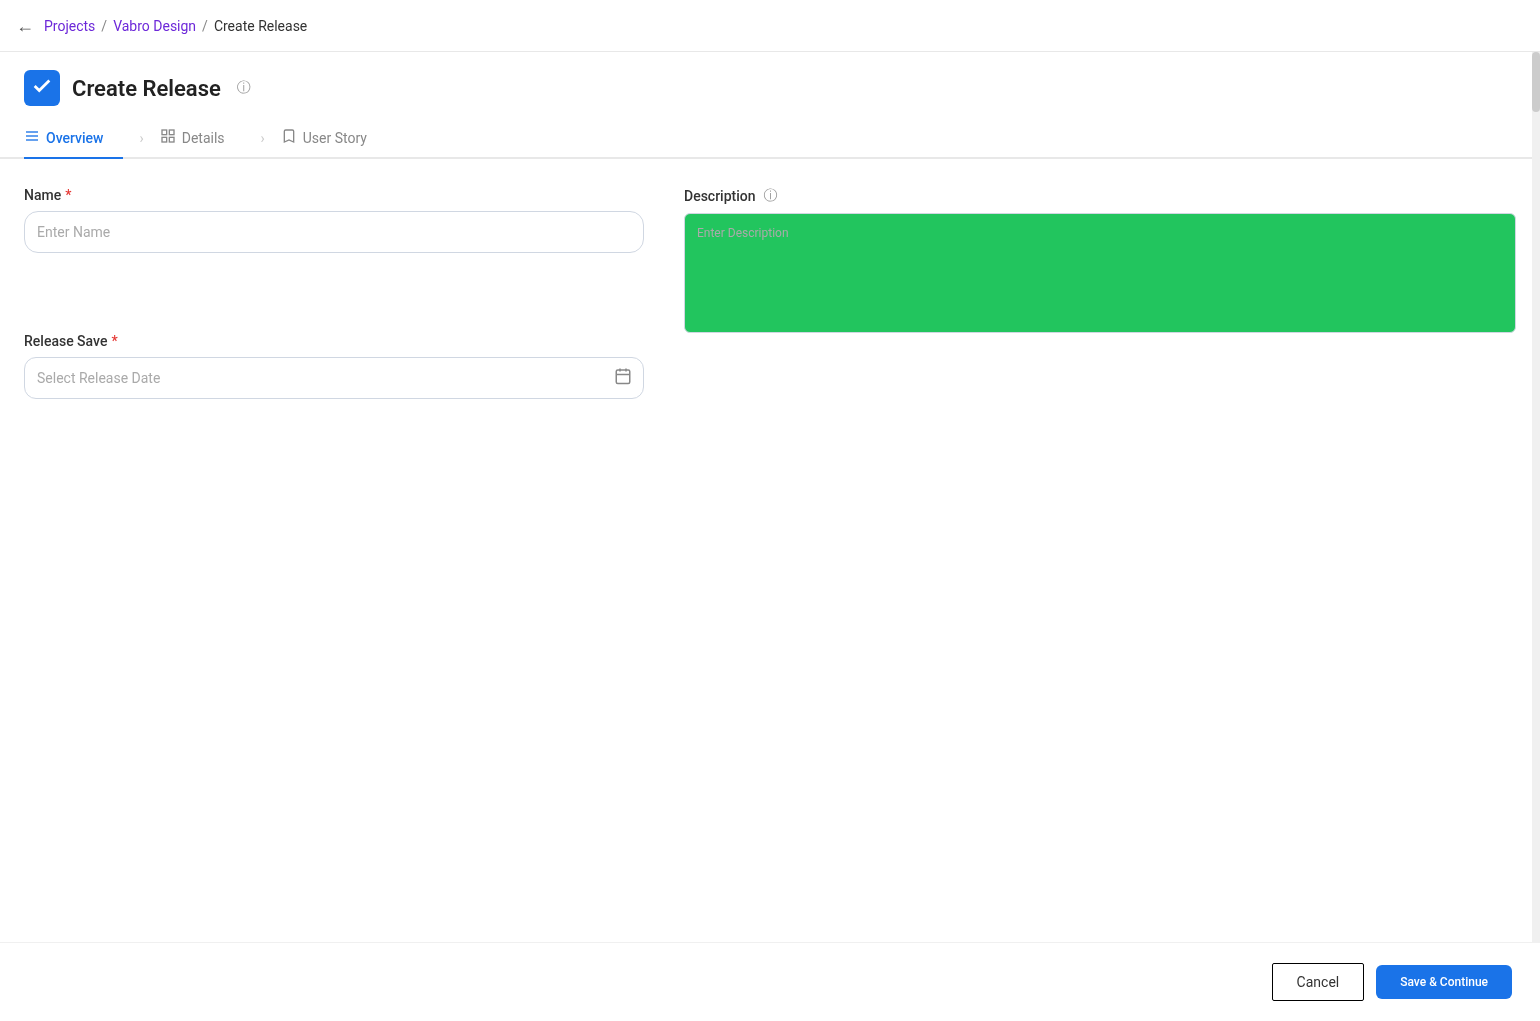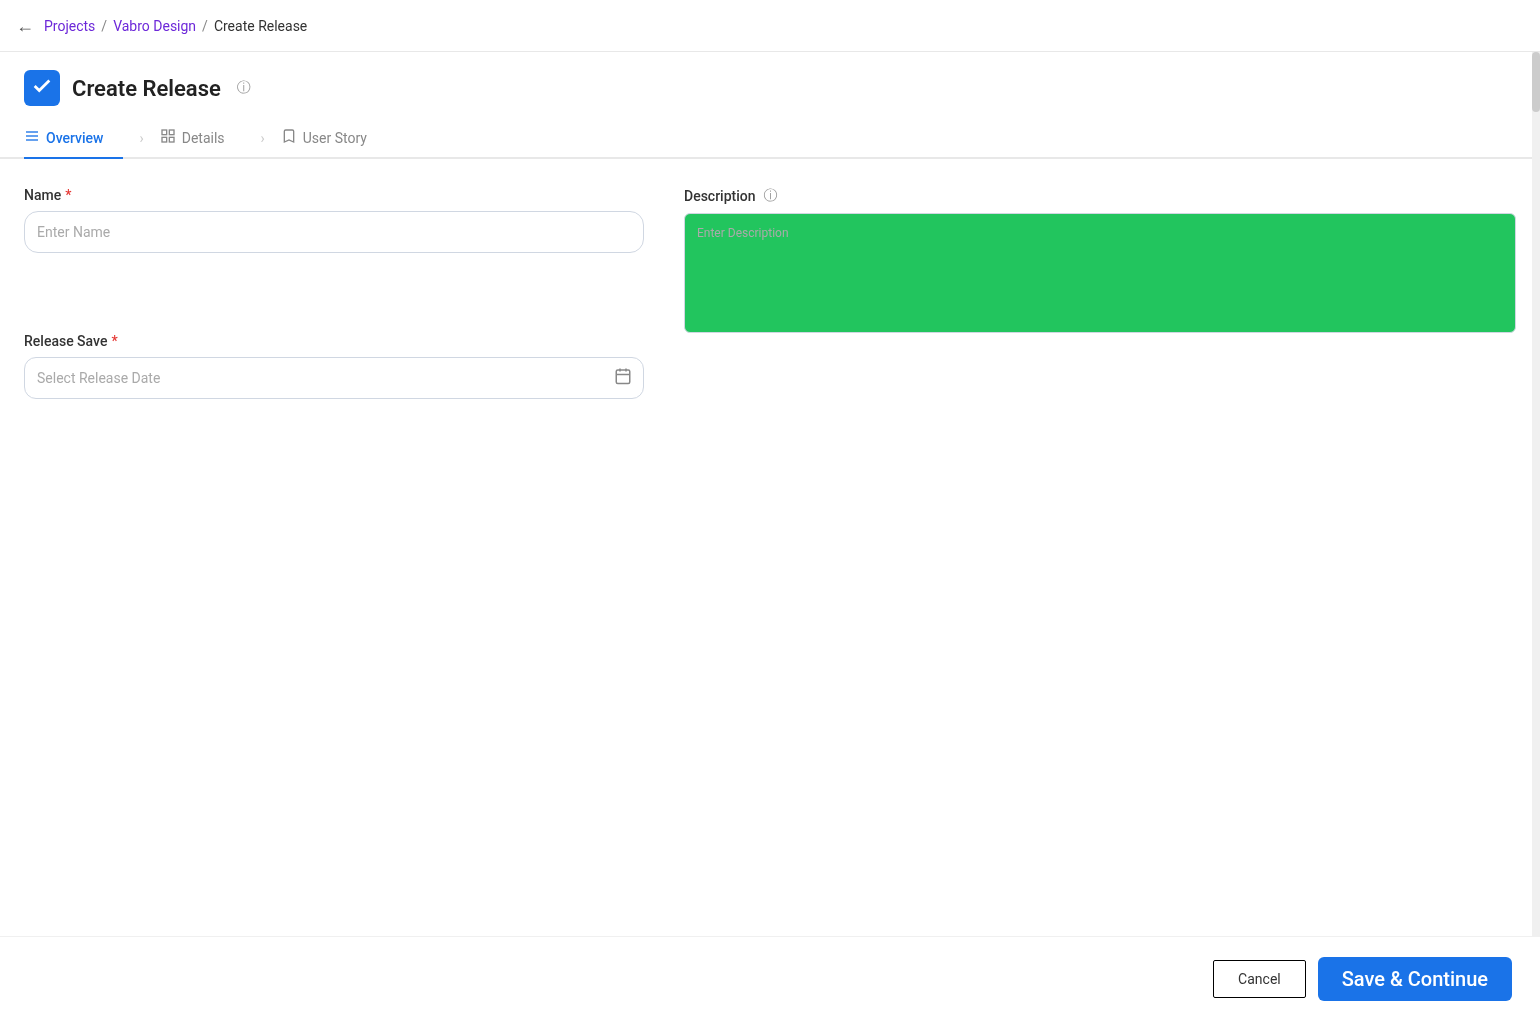--- a/index.html
+++ b/index.html
@@ -325,21 +325,21 @@
       font-size: 14px;
       color: #333;
       cursor: pointer;
     }
 
     .btn-primary {
       padding: 10px 24px;
       border: none;
       border-radius: 6px;
       background: #1a73e8;
-      font-size: 20px;
+      font-size: 12px;
       color: #fff;
       cursor: pointer;
       font-weight: 500;
     }
 
     
     .chevron-down::after {
       content: '▾';
       font-size: 12px;
     }

